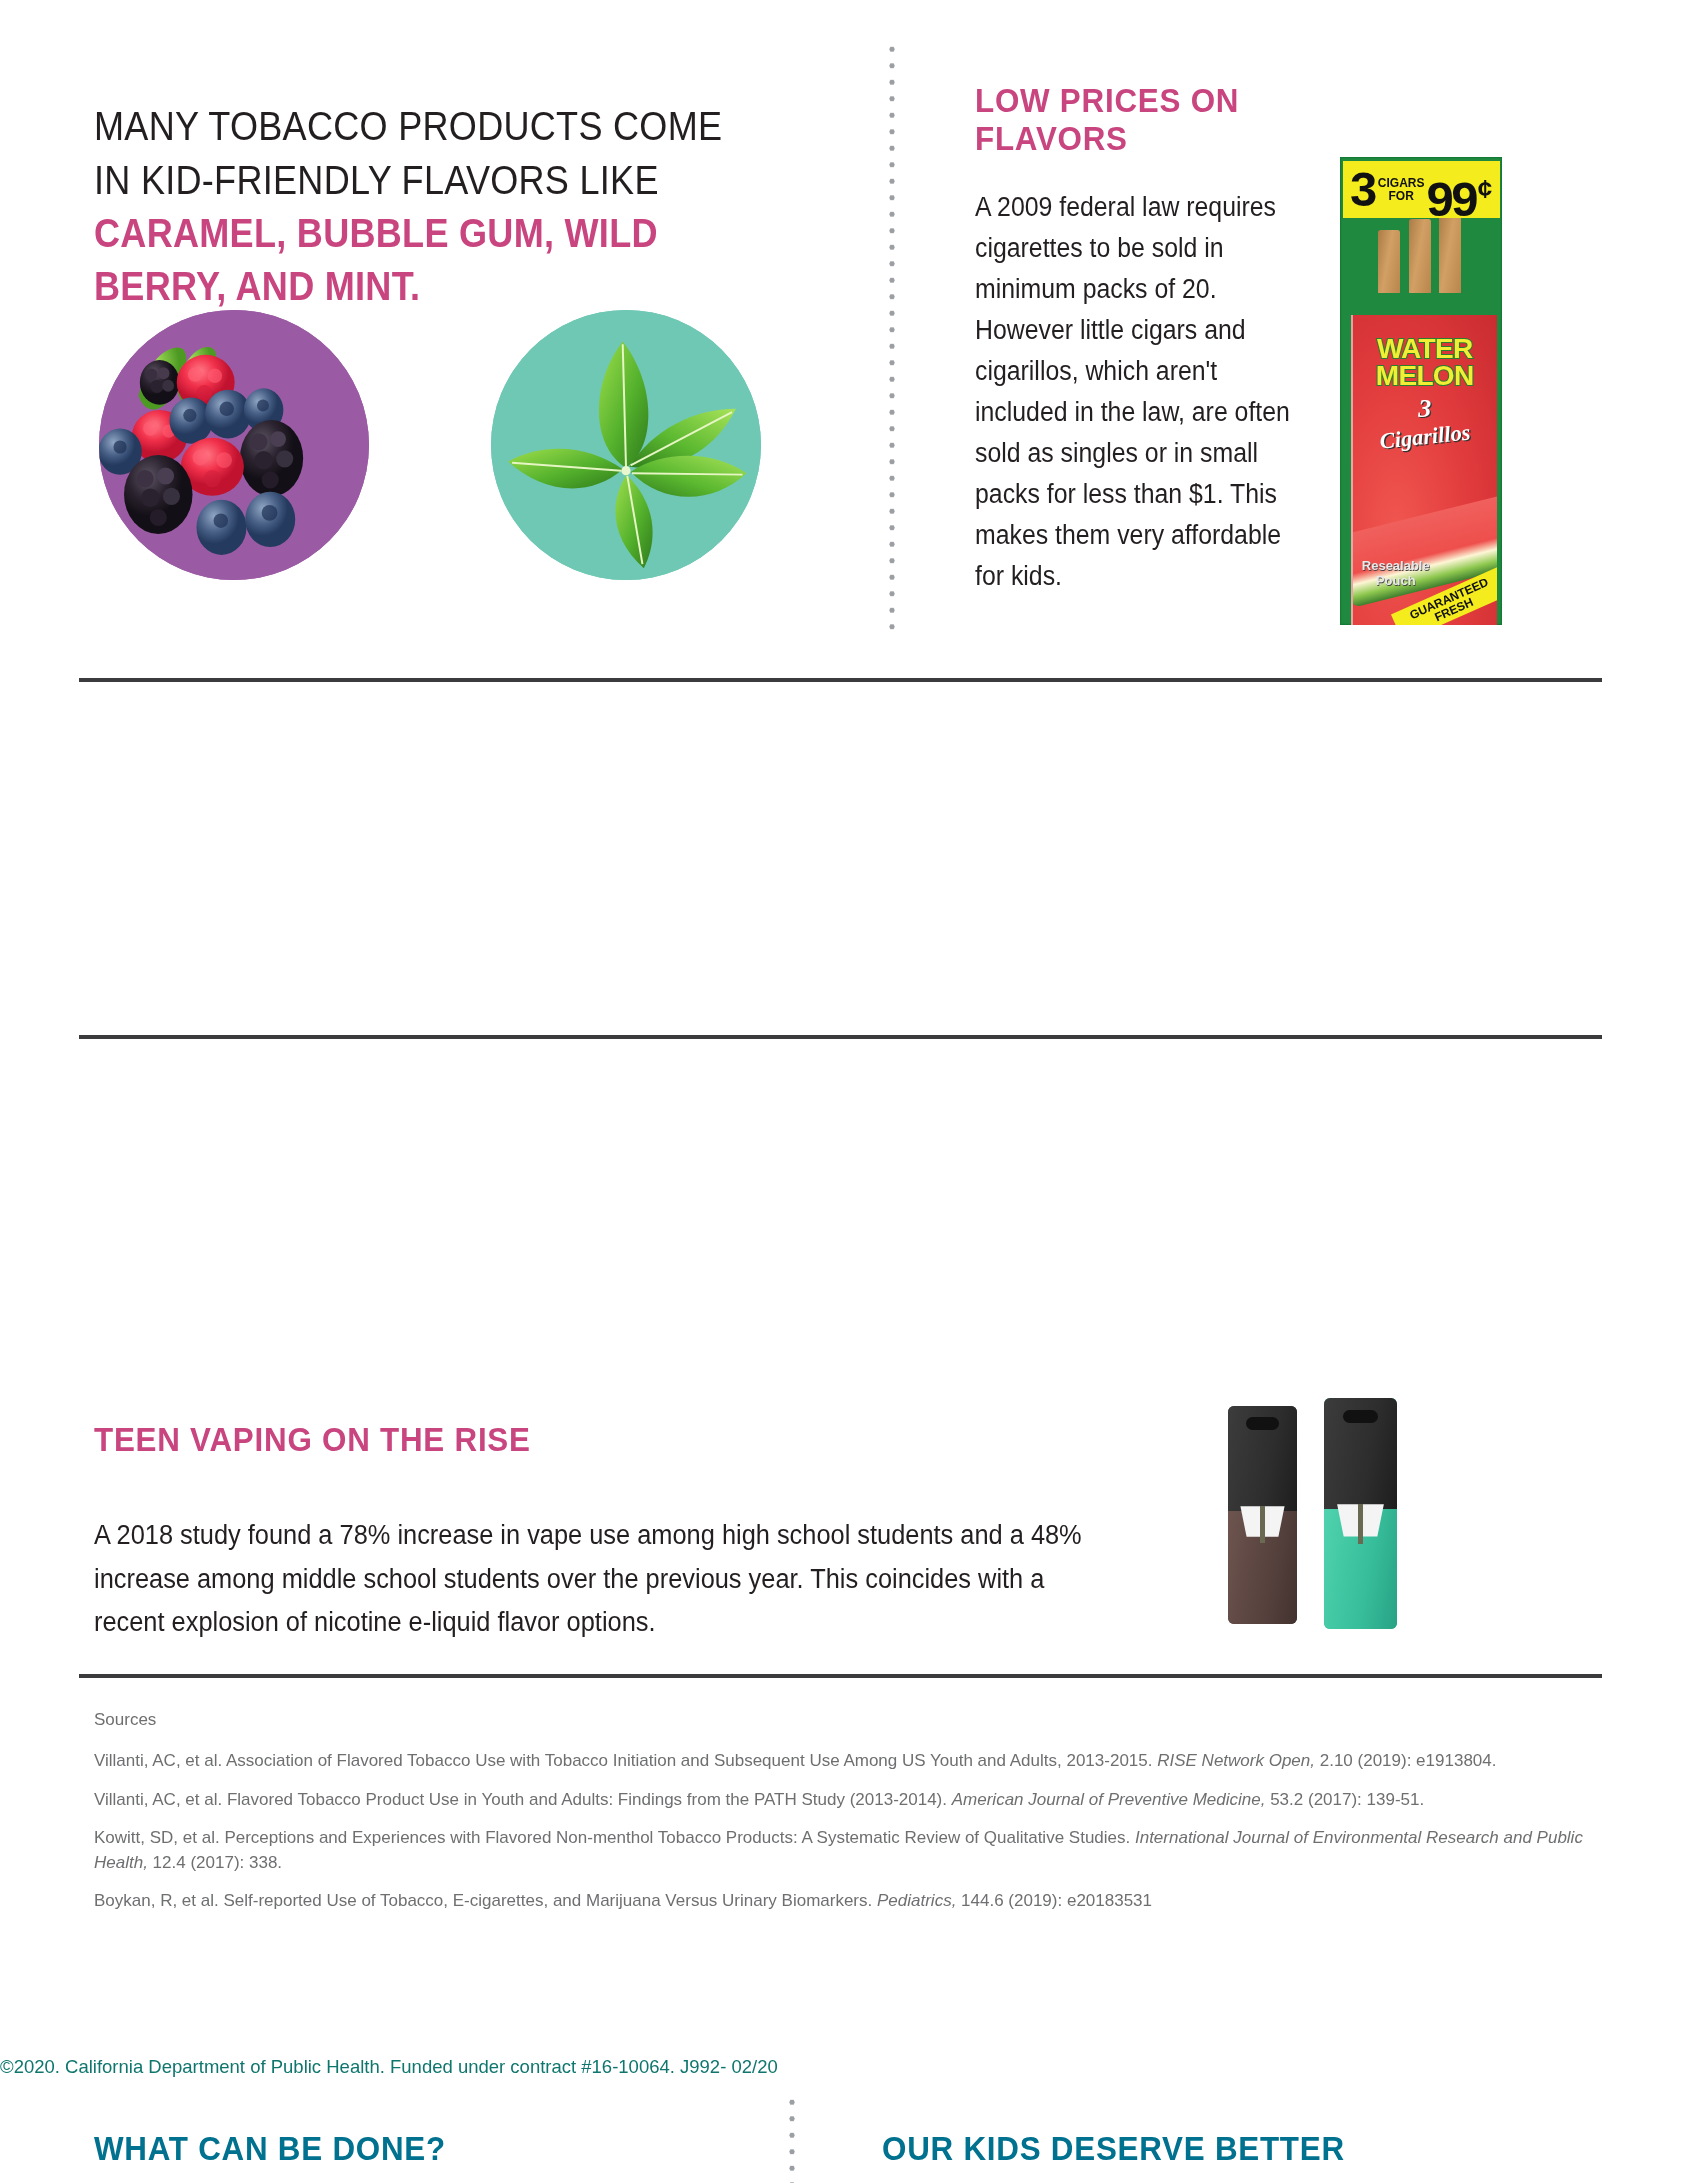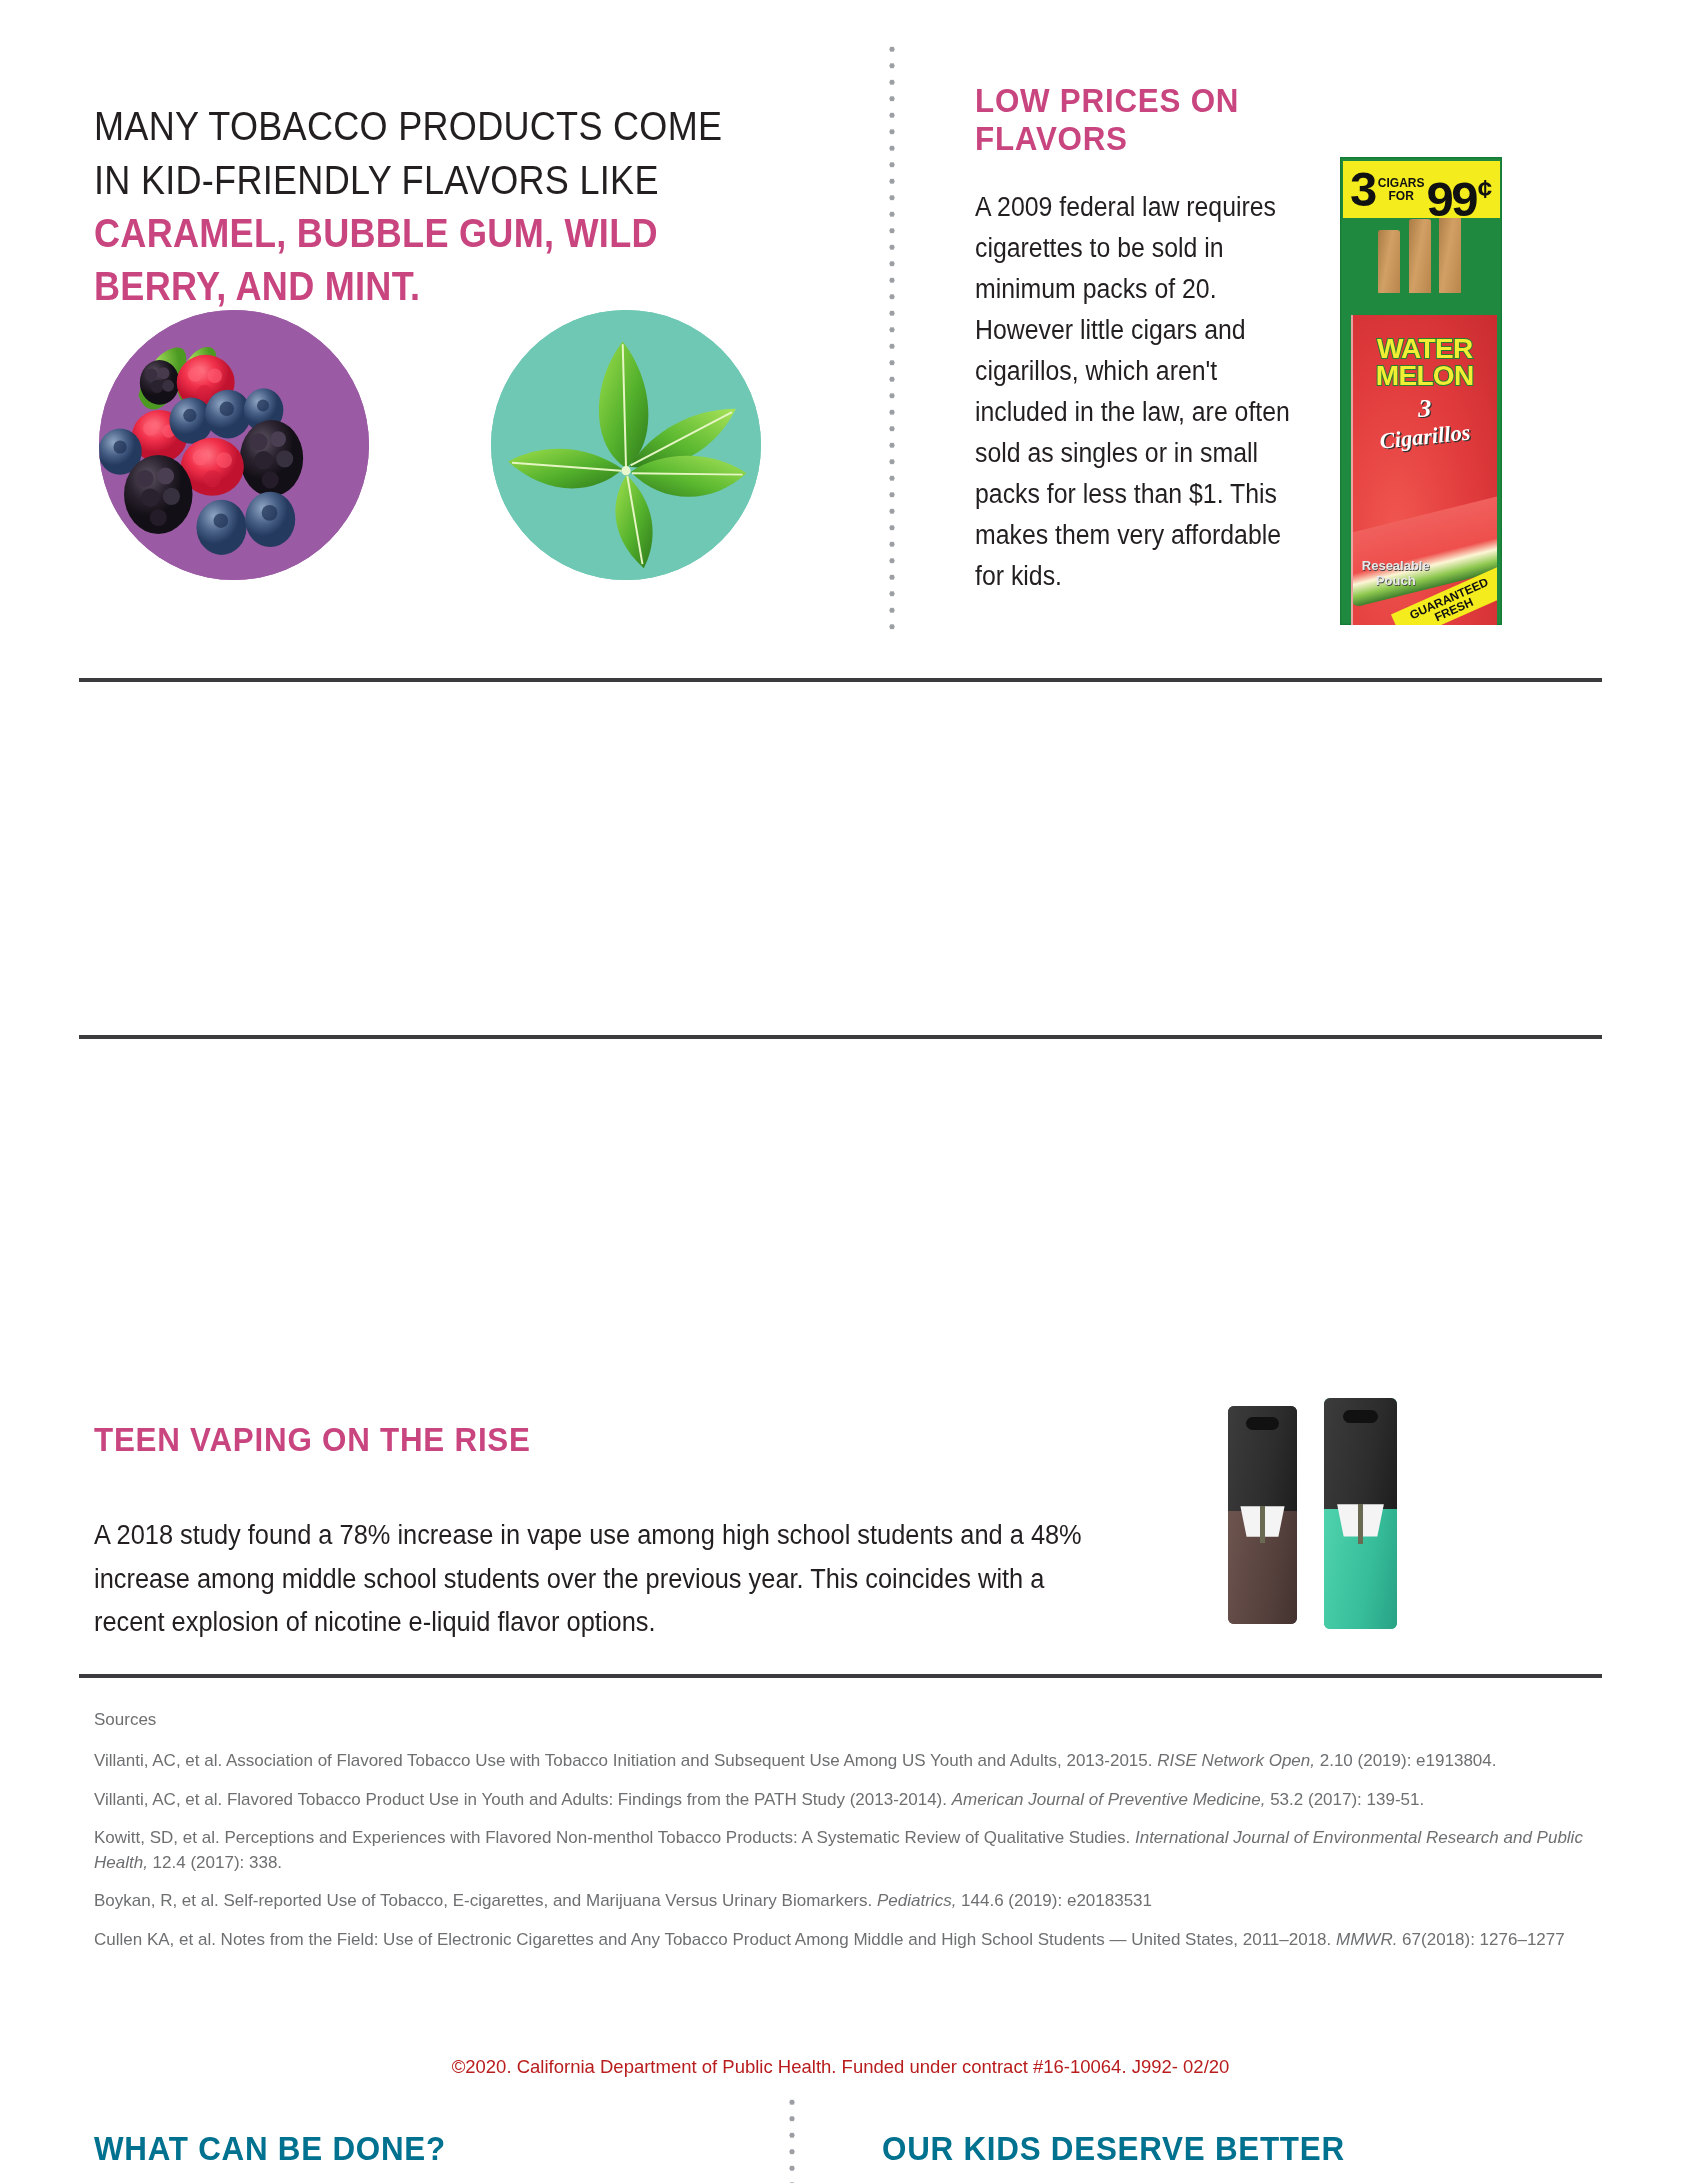--- a/index.html
+++ b/index.html
@@ -271,22 +271,21 @@
     position: absolute; left: 94px; top: 1708px; width: 1497px;
     color: #6e6f71;
     font-family: Liberation Sans, sans-serif;
     font-size: 17px; line-height: 1.42;
   }
   #sources .src-label { margin-bottom: 17px; }
   #sources .src-item { margin-bottom: 14.5px; }
   #sources i { font-style: italic; }
   #copyright {
     position: absolute; left: 0; right: 0; top: 2056px;
-    text-align: center;
-    color: #b91c1c;
+    color: #0f766e;
     font-family: "Liberation Sans Narrow", "Liberation Sans", sans-serif;
     font-size: 18.5px;
   }
 </style>
 </head>
 <body>
 
 <section id="sec-flavors">
 
   <h1 id="headline"><span>MANY TOBACCO PRODUCTS COME IN KID-FRIENDLY FLAVORS LIKE </span><span class="pink">CARAMEL, BUBBLE GUM, WILD BERRY, AND MINT.</span></h1>
@@ -498,17 +497,16 @@
     <div class="hr-rule"></div>
   </div>
 
 <section id="sources">
   <div class="src-label">Sources</div>
 
   <div class="src-item"><span>Villanti, AC, et al. Association of Flavored Tobacco Use with Tobacco Initiation and Subsequent Use Among US Youth and Adults, 2013-2015. </span><i>RISE Network Open,</i><span> 2.10 (2019): e1913804.</span></div>
   <div class="src-item"><span>Villanti, AC, et al. Flavored Tobacco Product Use in Youth and Adults: Findings from the PATH Study (2013-2014). </span><i>American Journal of Preventive Medicine,</i><span> 53.2 (2017): 139-51.</span></div>
   <div class="src-item"><span>Kowitt, SD, et al. Perceptions and Experiences with Flavored Non-menthol Tobacco Products: A Systematic Review of Qualitative Studies. </span><i>International Journal of Environmental Research and Public Health,</i><span> 12.4 (2017): 338.</span></div>
   <div class="src-item"><span>Boykan, R, et al. Self-reported Use of Tobacco, E-cigarettes, and Marijuana Versus Urinary Biomarkers. </span><i>Pediatrics,</i><span> 144.6 (2019): e20183531</span></div>
-  <div class="src-item"><span>Cullen KA, et al. Notes from the Field: Use of Electronic Cigarettes and Any Tobacco Product Among Middle and High School Students — United States, 2011–2018. </span><i>MMWR.</i><span> 67(2018): 1276–1277</span></div>
 </section>
 
 <div id="copyright">©2020. California Department of Public Health. Funded under contract #16-10064.  J992- 02/20</div>
 
 
 </body></html>

